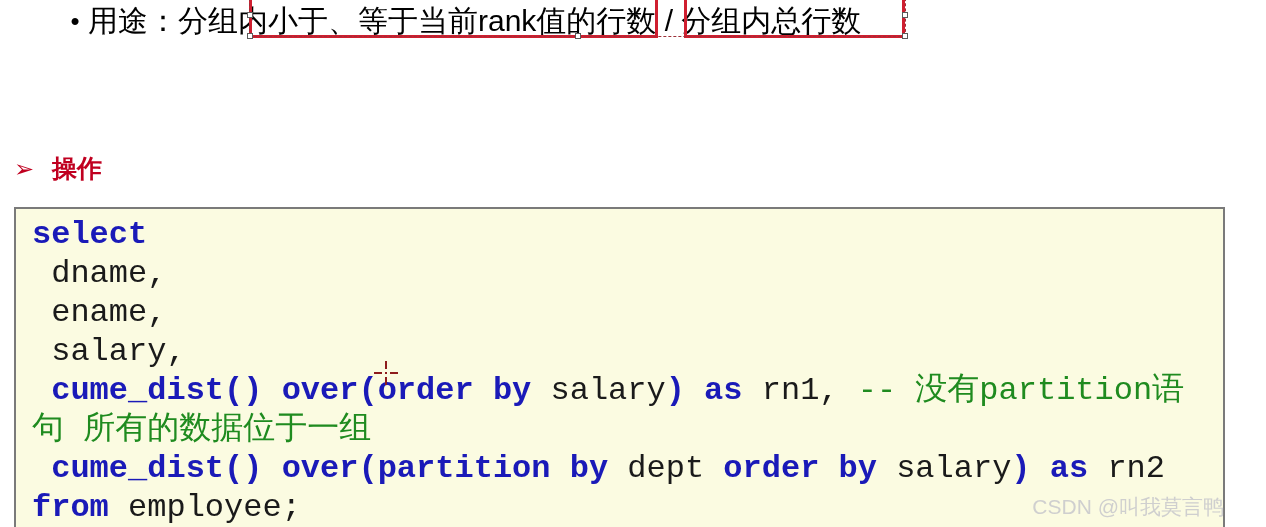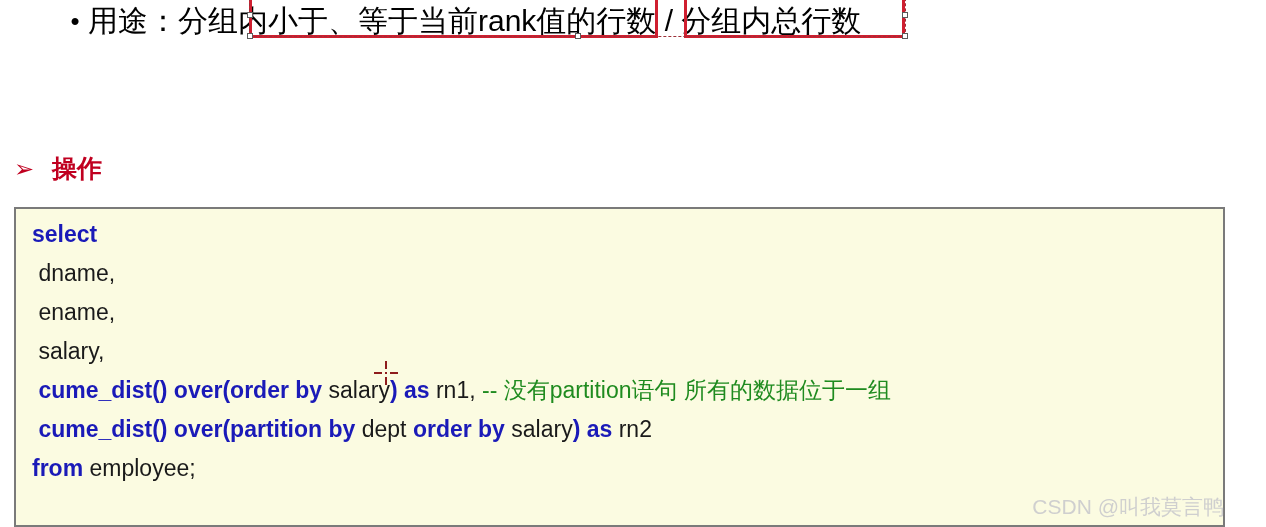--- a/index.html
+++ b/index.html
@@ -113,22 +113,22 @@
     top: 207px;
     width: 1211px;
     min-height: 320px;
     background: #fbfbe1;
     border: 2px solid #7a7a7a;
     box-sizing: border-box;
     padding: 6px 0 0 0;
     overflow: hidden;
   }
   .code {
-    font-family: Liberation Sans, sans-serif;
-    font-size: 23px;
+    font-family: Liberation Mono, monospace;
+    font-size: 32px;
     line-height: 39px;
     color: #262626;
     white-space: pre-wrap;
     word-break: break-word;
     padding: 0 8px 0 16px;
     margin: 0;
   }
   .kw {
     color: #1a1ab8;
     font-weight: bold;

